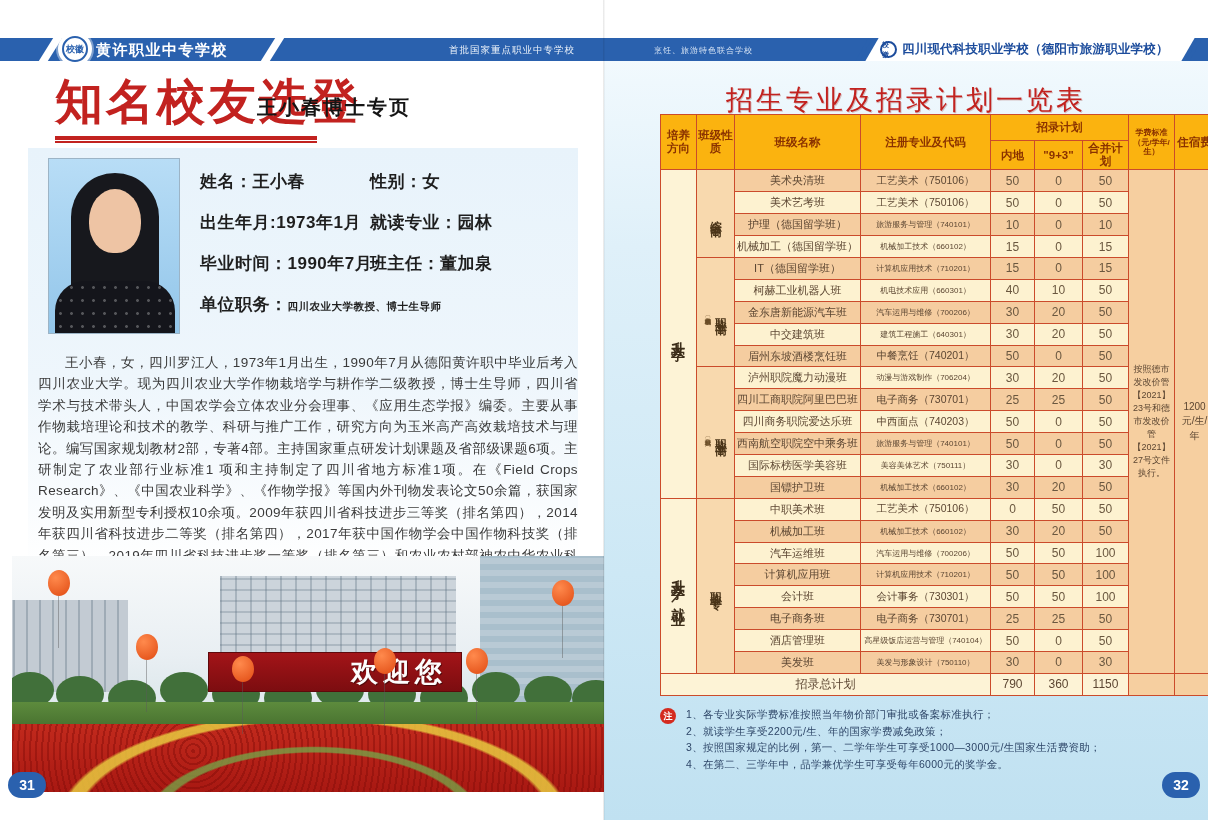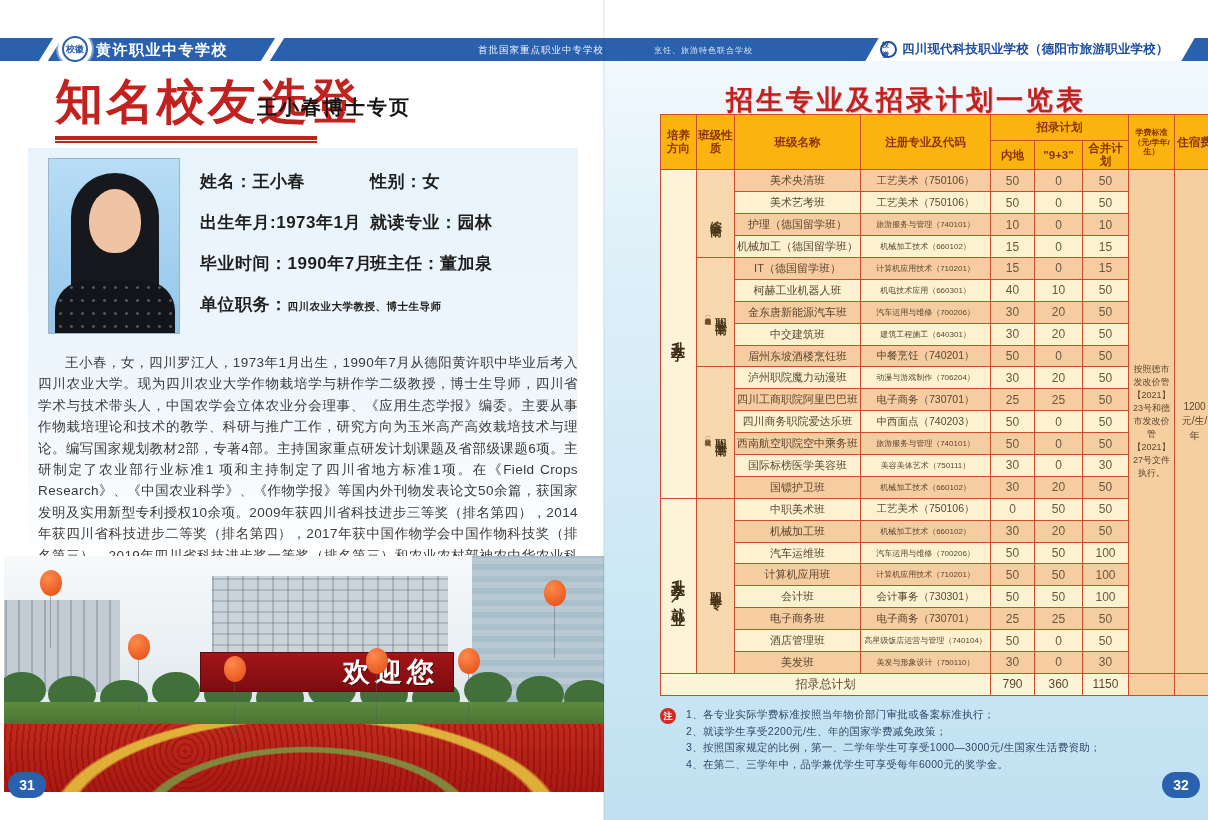--- a/index.html
+++ b/index.html
@@ -7,21 +7,21 @@
   body { font-family:"Liberation Sans", sans-serif; background:#ffffff; position:relative; overflow:hidden; }
   .spread { position:absolute; inset:0; box-shadow: inset 0 0 0 1px #c6ccd1; background:#fff; }
 
   
   .page-left { position:absolute; left:0; top:0; width:604px; height:820px; background:#ffffff; overflow:hidden; }
   .bar { position:absolute; top:38px; left:0; width:100%; height:23px; background:#2a61ae; }
   .slash-w { position:absolute; top:38px; width:9px; height:23px; background:#ffffff; transform:skewX(-32deg); }
   .logo-circle { position:absolute; top:32px; width:34px; height:34px; background:#ffffff; border-radius:50%; display:flex; align-items:center; justify-content:center; box-shadow:0 0 0 2px rgba(255,255,255,.4); }
   .logo-inner { width:26px; height:26px; border:2px solid #2a61ae; border-radius:50%; color:#2a61ae; font-size:9px; display:flex; align-items:center; justify-content:center; font-weight:bold; }
   .school-left { position:absolute; top:41px; left:96px; color:#ffffff; font-weight:bold; font-size:15px; letter-spacing:1.5px; }
-  .tagline-left { position:absolute; top:44px; left:478px; color:#eef4fb; font-size:9.5px; letter-spacing:1px; }
+  .tagline-left { position:absolute; top:44px; left:449px; color:#eef4fb; font-size:9.5px; letter-spacing:1px; }
 
   .title-row { position:absolute; top:76px; left:55px; }
   .big-title { font-size:48px; font-weight:bold; color:#c2221f; letter-spacing:3px; line-height:1.1; }
   .title-underline { margin-top:7px; height:7px; border-top:4px solid #c2221f; border-bottom:2px solid #c2221f; width:262px; }
   .sub-title { position:absolute; top:94px; left:257px; font-size:20px; font-weight:bold; color:#151515; letter-spacing:2px; }
 
   .panel { position:absolute; left:28px; top:148px; width:550px; height:420px;
            background:linear-gradient(180deg,#e8f3fb 0%,#eef6fc 55%, rgba(244,250,253,0) 100%); }
 
   .portrait { position:absolute; left:20px; top:10px; width:132px; height:176px;
@@ -32,21 +32,21 @@
            background-image:radial-gradient(rgba(255,255,255,.28) 1px, transparent 1.6px); background-size:11px 13px; }
 
   .igrid { position:absolute; left:172px; top:22px; width:372px; display:grid; grid-template-columns:170px 1fr; row-gap:18px; }
   .pf { font-size:17px; font-weight:bold; color:#1e1e1e; letter-spacing:.5px; white-space:nowrap; }
   .pf .val-small { font-size:10.5px; }
 
   .bio { position:absolute; left:38px; top:352px; width:540px; font-size:13.5px; line-height:21.4px;
          color:#3a3a3a; text-align:justify; text-indent:2em; letter-spacing:.4px; }
 
   
-  .photo { position:absolute; left:4px; top:556px; width:604px; height:236px; overflow:hidden;
+  .photo { position:absolute; left:12px; top:556px; width:604px; height:236px; overflow:hidden;
            background:linear-gradient(180deg,#f7f9fa 0%,#e9eff3 42%,#e1eaee 55%); }
   .bld1 { position:absolute; left:-12px; top:44px; width:128px; height:92px; background:#c3cbd3;
           background-image:repeating-linear-gradient(90deg, rgba(92,112,128,.35) 0 2px, transparent 2px 13px); }
   .bld2 { position:absolute; left:208px; top:20px; width:236px; height:114px; background:#ccd4db;
           background-image:repeating-linear-gradient(90deg, rgba(92,112,128,.32) 0 2px, transparent 2px 15px),
                            repeating-linear-gradient(0deg, rgba(92,112,128,.28) 0 2px, transparent 2px 11px); }
   .bld3 { position:absolute; left:468px; top:0; width:136px; height:152px;
           background:repeating-linear-gradient(0deg,#b9cad5 0 6px,#a9bfcc 6px 12px); }
   .tree { position:absolute; width:48px; height:36px; border-radius:50%; background:#41703a; }
   .hedge { position:absolute; left:0; top:146px; width:100%; height:24px; background:linear-gradient(180deg,#5d8b3d,#497330); }
@@ -77,21 +77,21 @@
                 background:linear-gradient(180deg,#fbfdff 0%, #eff8fd 10%, #dff0f9 30%, #cde8f5 70%, #c0e1f1 100%); }
   .page-right .white-top { position:absolute; top:0; left:0; width:100%; height:38px; background:#fff; }
   .tagline-right { position:absolute; top:45px; left:50px; color:#d9e6f6; font-size:8px; letter-spacing:1px; }
   .wpanel { position:absolute; top:38px; left:268px; width:316px; height:23px; background:#ffffff; transform:skewX(-30deg); }
   .wmark { position:absolute; top:38px; width:4px; height:23px; background:#2a61ae; transform:skewX(-30deg); }
   .wcontent { position:absolute; top:38px; left:276px; width:310px; height:23px; display:flex; align-items:center; gap:5px; }
   .logo-sm { width:17px; height:17px; border:2px solid #1c4c9c; border-radius:50%; color:#1c4c9c; font-size:7px;
              display:flex; align-items:center; justify-content:center; font-weight:bold; background:#fff; flex:0 0 auto; }
   .school-right { font-size:12.5px; font-weight:bold; color:#1c4c9c; white-space:nowrap; letter-spacing:.2px; }
 
-  .rtitle { position:absolute; top:82px; left:0; width:100%; text-align:center; font-size:27px; font-weight:bold;
+  .rtitle { position:absolute; top:82px; left:0; width:100%; text-align:center; font-size:27px; font-weight:normal;
             color:#c2221f; letter-spacing:3px; text-shadow:1px 1px 0 rgba(140,20,10,.25); }
 
   table.plan { position:absolute; left:56px; top:114px; width:520px; border-collapse:collapse; table-layout:fixed; }
   .plan th, .plan td { border:1px solid #cb4b2b; text-align:center; vertical-align:middle; overflow:hidden; }
   .plan thead th { background:#fbb30f; color:#8a3200; font-weight:bold; font-size:11.5px; line-height:1.15; padding:1px; }
   .plan thead tr:first-child { height:26px; } .plan thead tr:last-child { height:21px; }
   .plan th.th-small { font-size:8px; }
   .plan tbody tr { height:21.9px; }
   .plan td { font-size:11px; color:#5c4632; padding:0 1px; }
   tr.odd  td.stripe { background:#f5cda0; }

